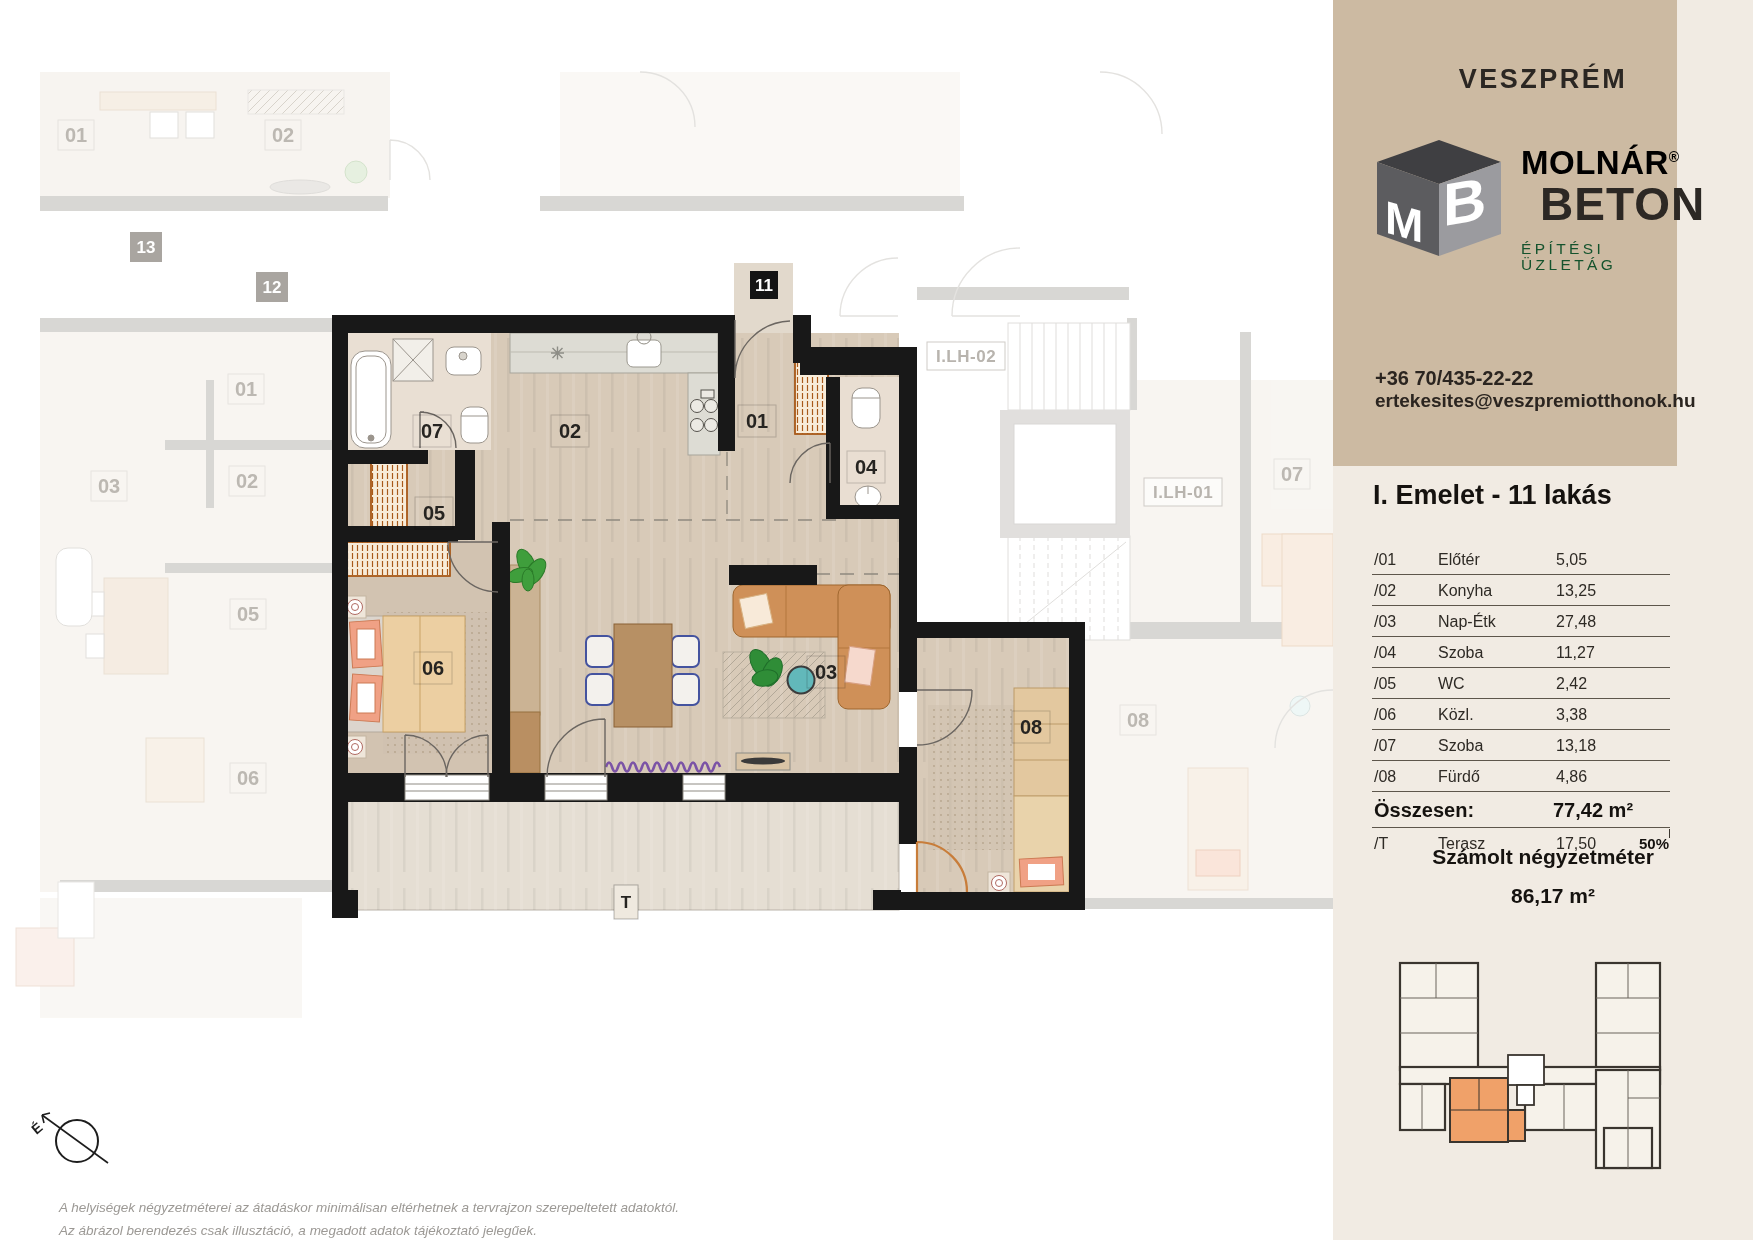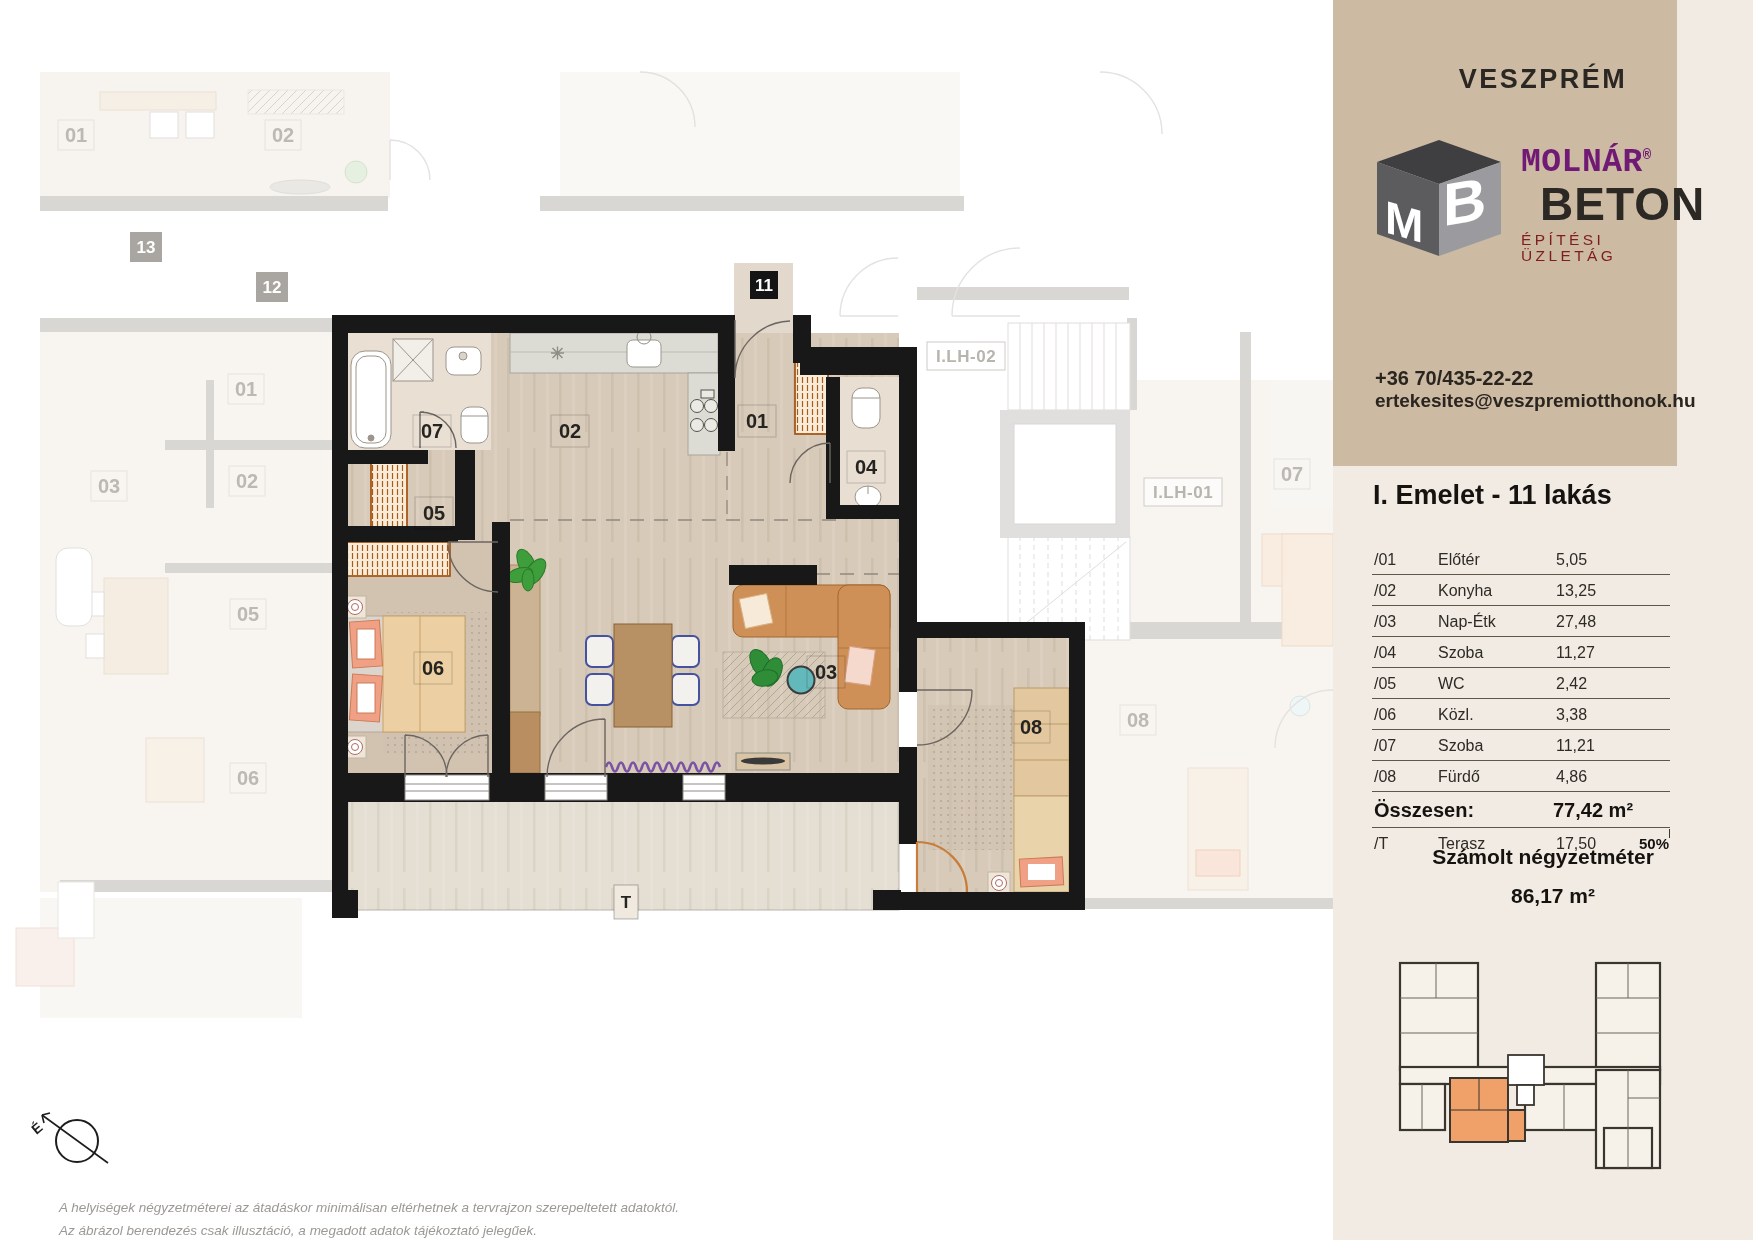--- a/index.html
+++ b/index.html
@@ -11,24 +11,24 @@
   
   #plan-svg{position:absolute;left:0;top:0;}
 
   
   #sidebar{position:absolute;left:1333px;top:0;width:420px;height:1240px;background:#f1ebe3;}
   #sidebar-header{position:absolute;left:0;top:0;width:344px;height:466px;background:#ccbaa2;}
   #city-title{position:absolute;left:0;top:64px;width:420px;text-align:center;
               font-size:27px;font-weight:bold;letter-spacing:2.5px;color:#2b2723;}
   #logo-cube{position:absolute;left:44px;top:138px;}
   #logo-text{position:absolute;left:188px;top:146px;line-height:1;}
-  #logo-name1{font-size:33px;font-weight:bold;color:#701a75;letter-spacing:.5px;font-family:Liberation Mono, monospace;}
+  #logo-name1{font-size:33px;font-weight:bold;color:#000000;letter-spacing:.5px;}
   #logo-name1 sup{font-size:14px;}
   #logo-name2{font-size:46px;font-weight:bold;color:#2c2824;letter-spacing:1px;margin-top:2px;margin-left:19px;}
-  #logo-tagline{font-size:15.5px;letter-spacing:3.4px;color:#7f1d1d;margin-top:5px;}
+  #logo-tagline{font-size:15.5px;letter-spacing:3.4px;color:#14532d;margin-top:14px;}
   #contact{position:absolute;left:42px;top:367px;}
   #contact-phone{font-size:20px;font-weight:bold;color:#2b2520;}
   #contact-email{font-size:19px;font-weight:bold;color:#2b2520;margin-top:0;text-align:right;}
 
   #floor-title{position:absolute;left:40px;top:480px;font-size:27px;font-weight:bold;color:#15120f;}
 
   #room-table{position:absolute;left:39px;top:544px;width:298px;font-size:16px;color:#2e2a25;}
   .rt-row{position:relative;height:31px;line-height:31px;border-bottom:1px solid #5d564b;}
   .rt-num{position:absolute;left:2px;}
   .rt-name{position:absolute;left:66px;}
@@ -457,21 +457,21 @@
             <span class="rt-val">2,42</span>
           </div>
           <div class="rt-row">
             <span class="rt-num">/06</span>
             <span class="rt-name">Közl.</span>
             <span class="rt-val">3,38</span>
           </div>
           <div class="rt-row">
             <span class="rt-num">/07</span>
             <span class="rt-name">Szoba</span>
-            <span class="rt-val">11,21</span>
+            <span class="rt-val">13,18</span>
           </div>
           <div class="rt-row">
             <span class="rt-num">/08</span>
             <span class="rt-name">Fürdő</span>
             <span class="rt-val">4,86</span>
           </div>
         </div>
       <div id="total-row">
         <span class="rt-num">Összesen:</span>
         <span class="rt-val">77,42 m²</span>

